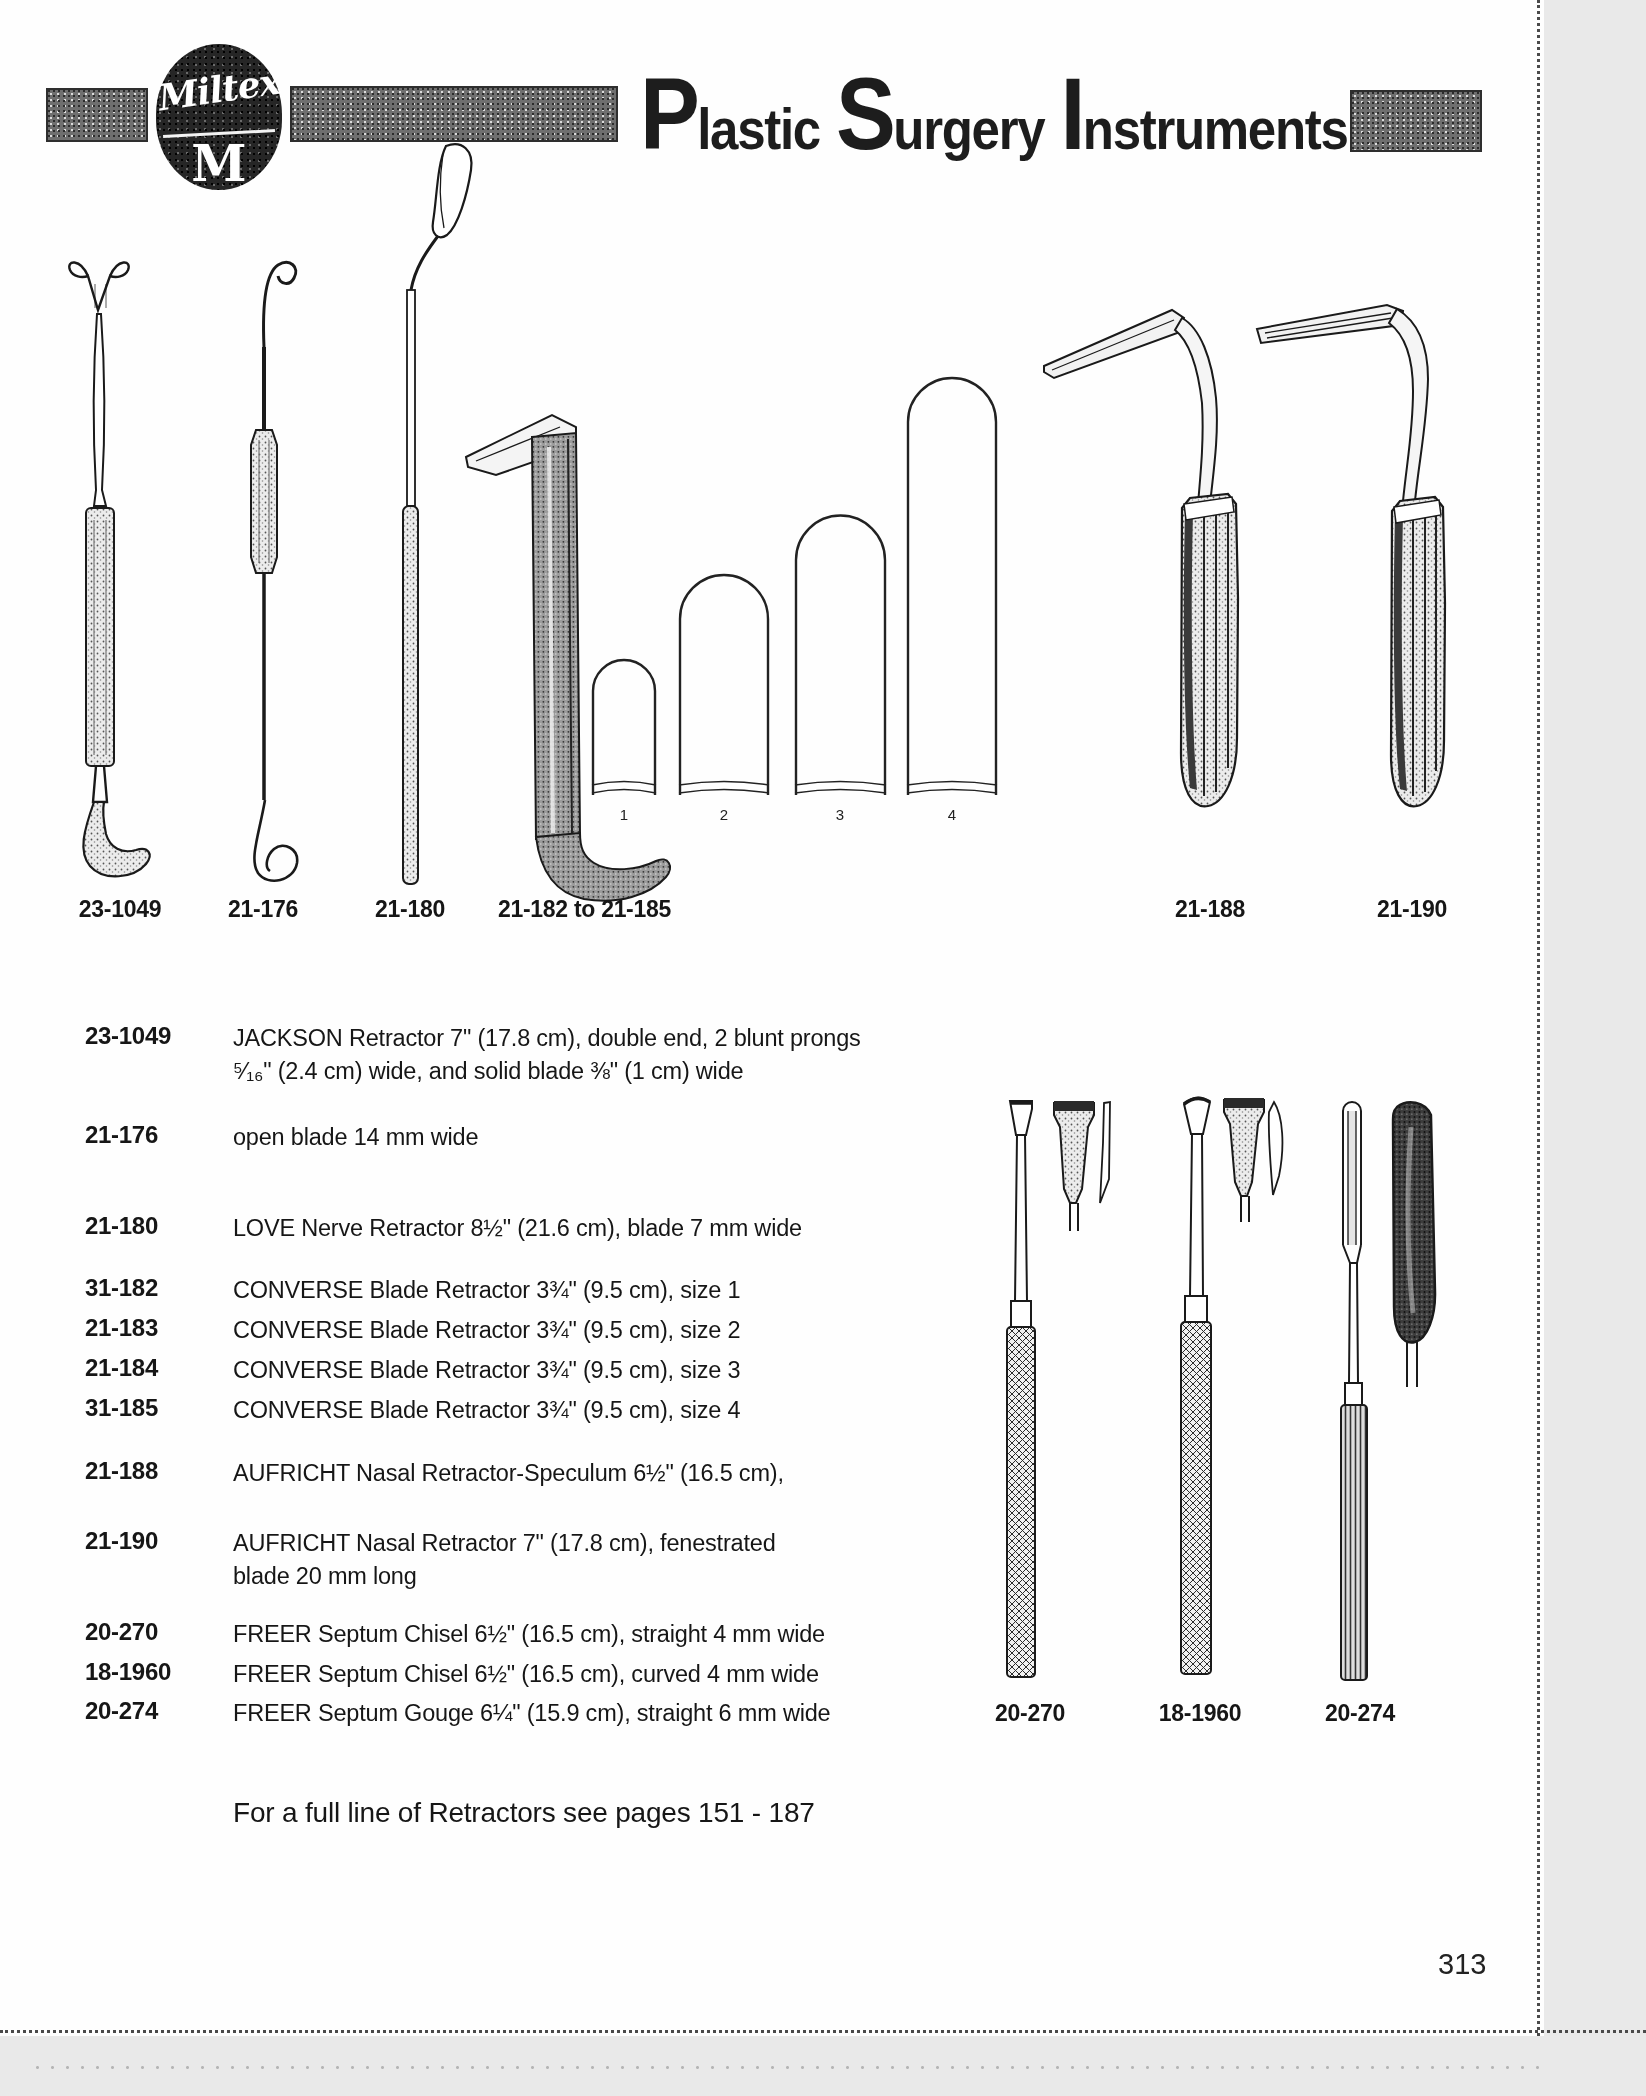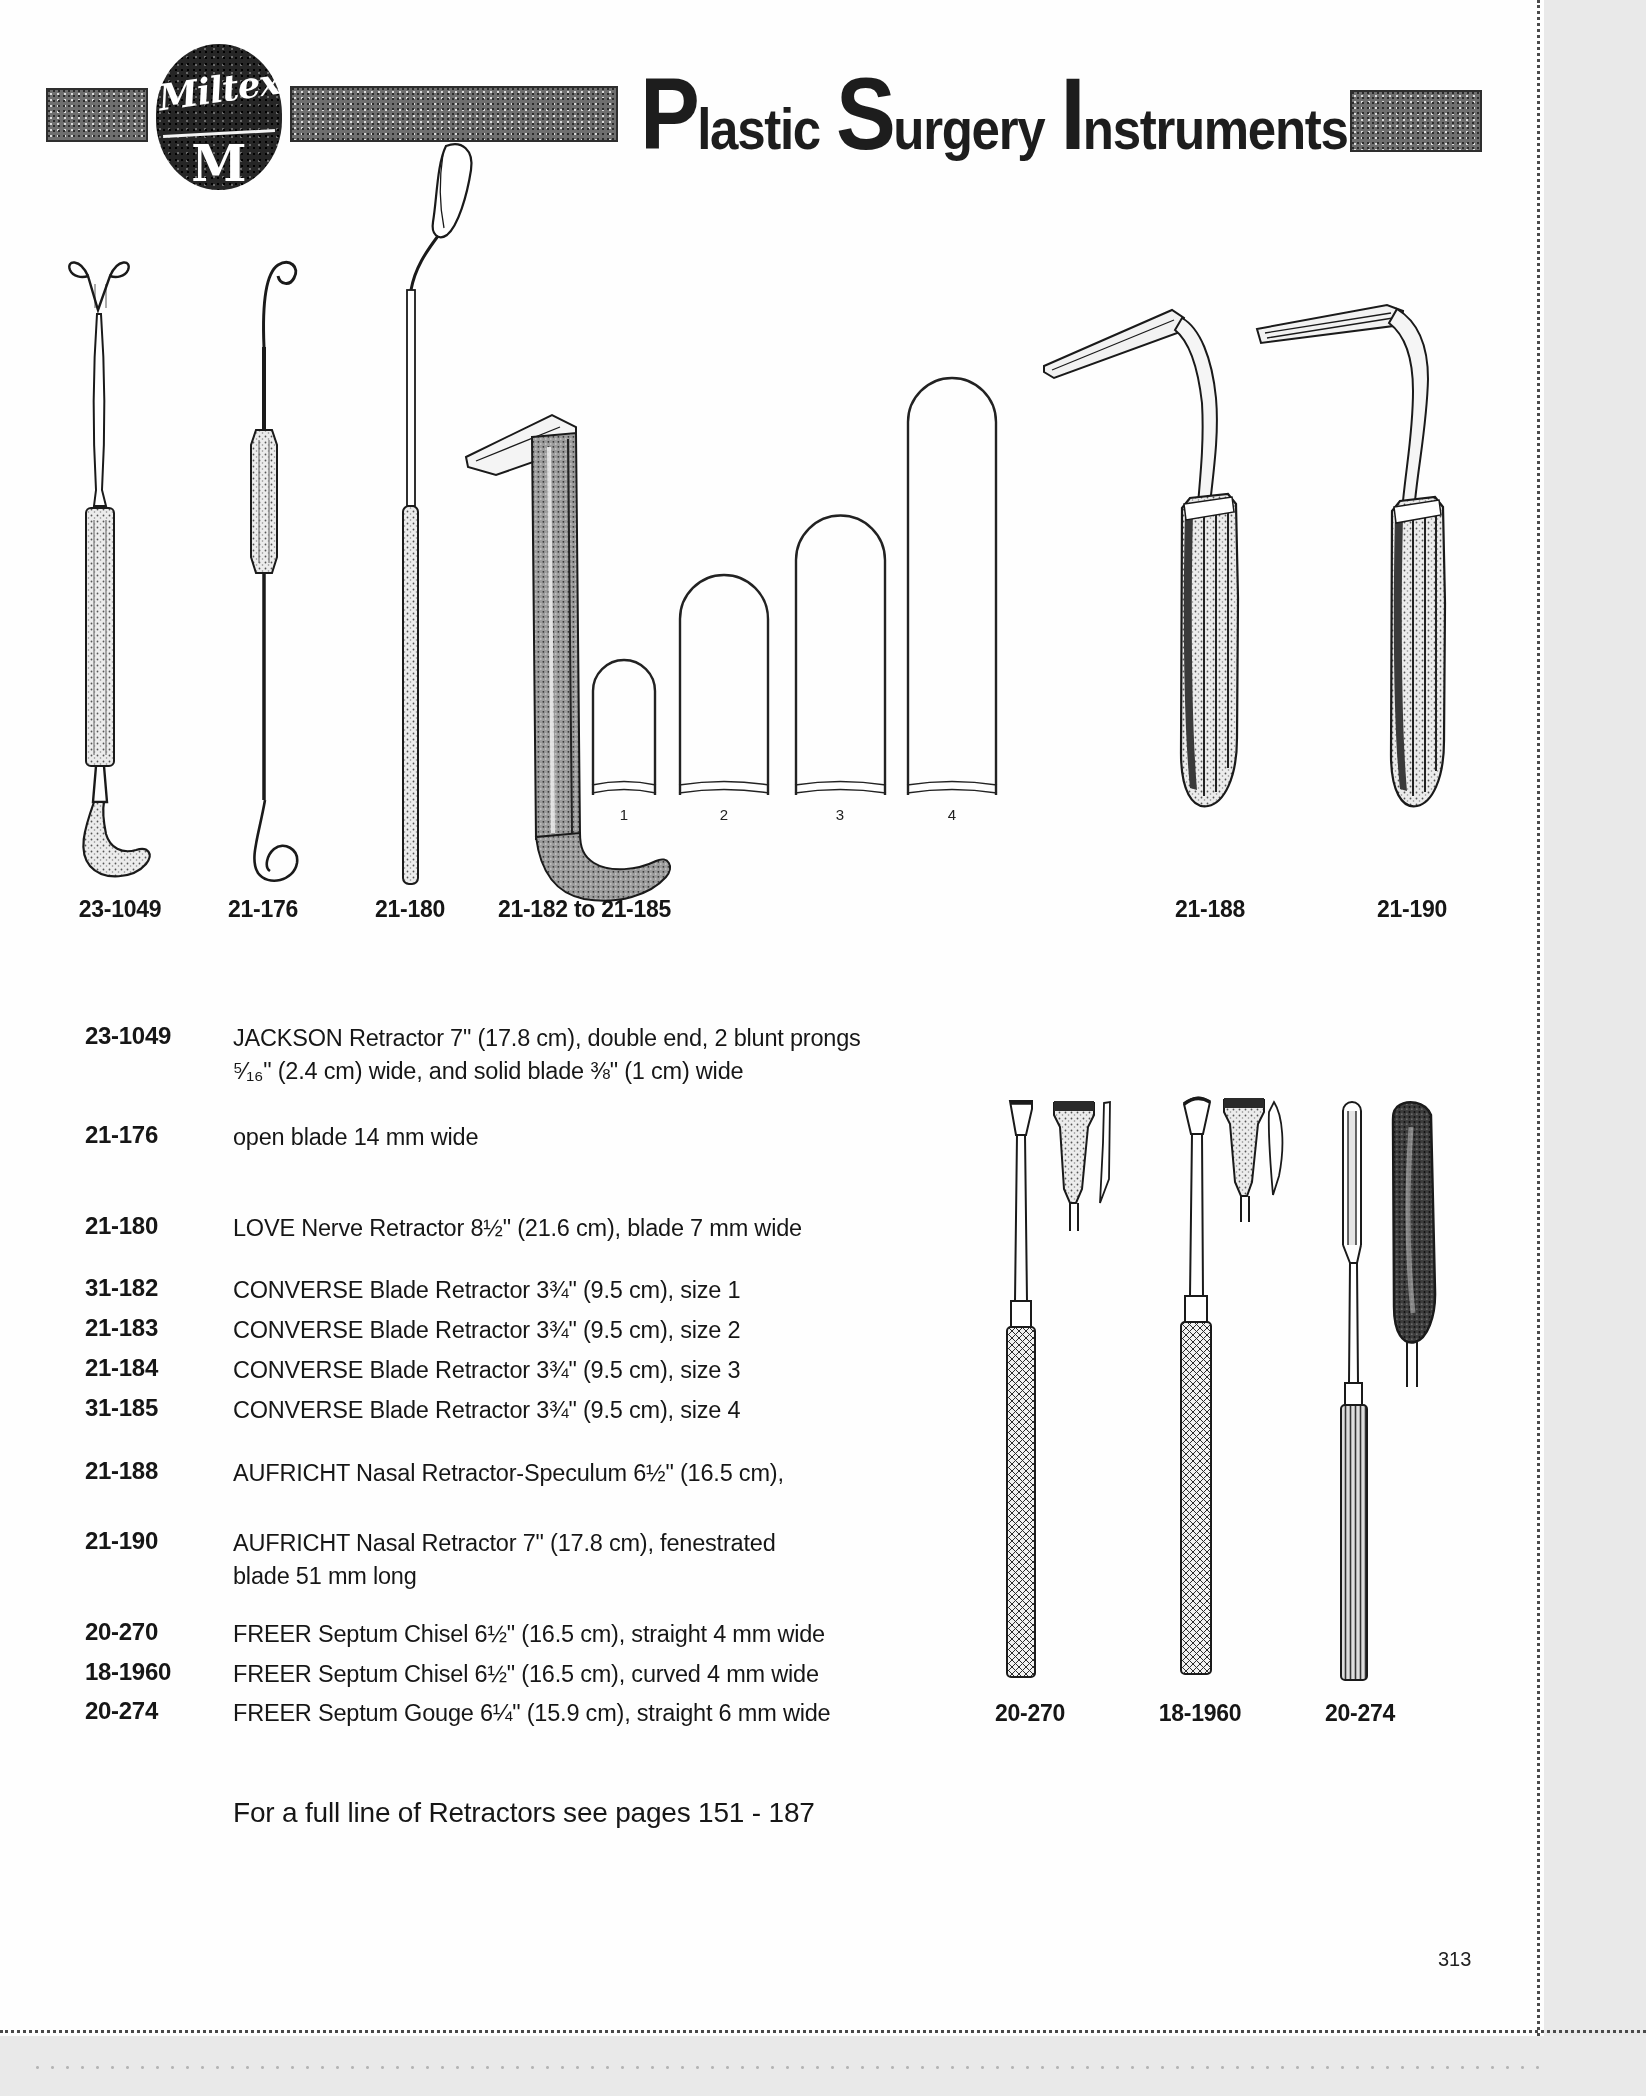--- a/index.html
+++ b/index.html
@@ -33,21 +33,21 @@
 
   
   .figlabel{position:absolute;font-weight:700;font-size:23px;text-align:center;letter-spacing:-.3px;}
 
   
   .cat-row{position:absolute;left:85px;width:845px;display:flex;}
   .cat-code{width:148px;flex:0 0 148px;font-weight:700;font-size:24px;letter-spacing:-.3px;}
   .cat-desc{flex:1;font-size:23.5px;line-height:33px;letter-spacing:-.2px;}
   .dline{display:block;}
   .note{position:absolute;left:233px;top:1797px;font-size:28px;letter-spacing:-.2px;}
-  .pagenum{position:absolute;left:1438px;top:1948px;width:80px;font-size:20px;color:#222;}
+  .pagenum{position:absolute;left:1438px;top:1948px;width:80px;font-size:29px;color:#222;}
 
   
   .band-right{position:absolute;left:1544px;top:0;width:102px;height:2096px;background:#e9e9e9;}
   .band-bottom{position:absolute;left:0;top:2036px;width:1646px;height:60px;background:#e9e9e9;}
   .dash-v{position:absolute;left:1537px;top:0;width:0;height:2036px;border-left:3px dotted #4a4a4a;}
   .dash-h{position:absolute;left:0;top:2030px;width:1646px;height:0;border-top:3px dotted #4a4a4a;}
   .speckles{position:absolute;left:30px;top:2064px;width:1512px;height:7px;opacity:.55;
         background-image:radial-gradient(circle,#8a8a8a 1.2px,transparent 1.7px);background-size:15px 7px;}
 
   .fig{position:absolute;}
@@ -295,21 +295,21 @@
   <div class="cat-row" style="top:1457px">
     <span class="cat-code">21-188</span>
     <span class="cat-desc">
       <span class="dline">AUFRICHT Nasal Retractor-Speculum 6½" (16.5 cm),</span>
     </span>
   </div>
   <div class="cat-row" style="top:1527px">
     <span class="cat-code">21-190</span>
     <span class="cat-desc">
       <span class="dline">AUFRICHT Nasal Retractor 7" (17.8 cm), fenestrated</span>
-      <span class="dline">blade 51 mm long</span>
+      <span class="dline">blade 20 mm long</span>
     </span>
   </div>
   <div class="cat-row" style="top:1618px">
     <span class="cat-code">20-270</span>
     <span class="cat-desc">
       <span class="dline">FREER Septum Chisel 6½" (16.5 cm), straight 4 mm wide</span>
     </span>
   </div>
   <div class="cat-row" style="top:1658px">
     <span class="cat-code">18-1960</span>

